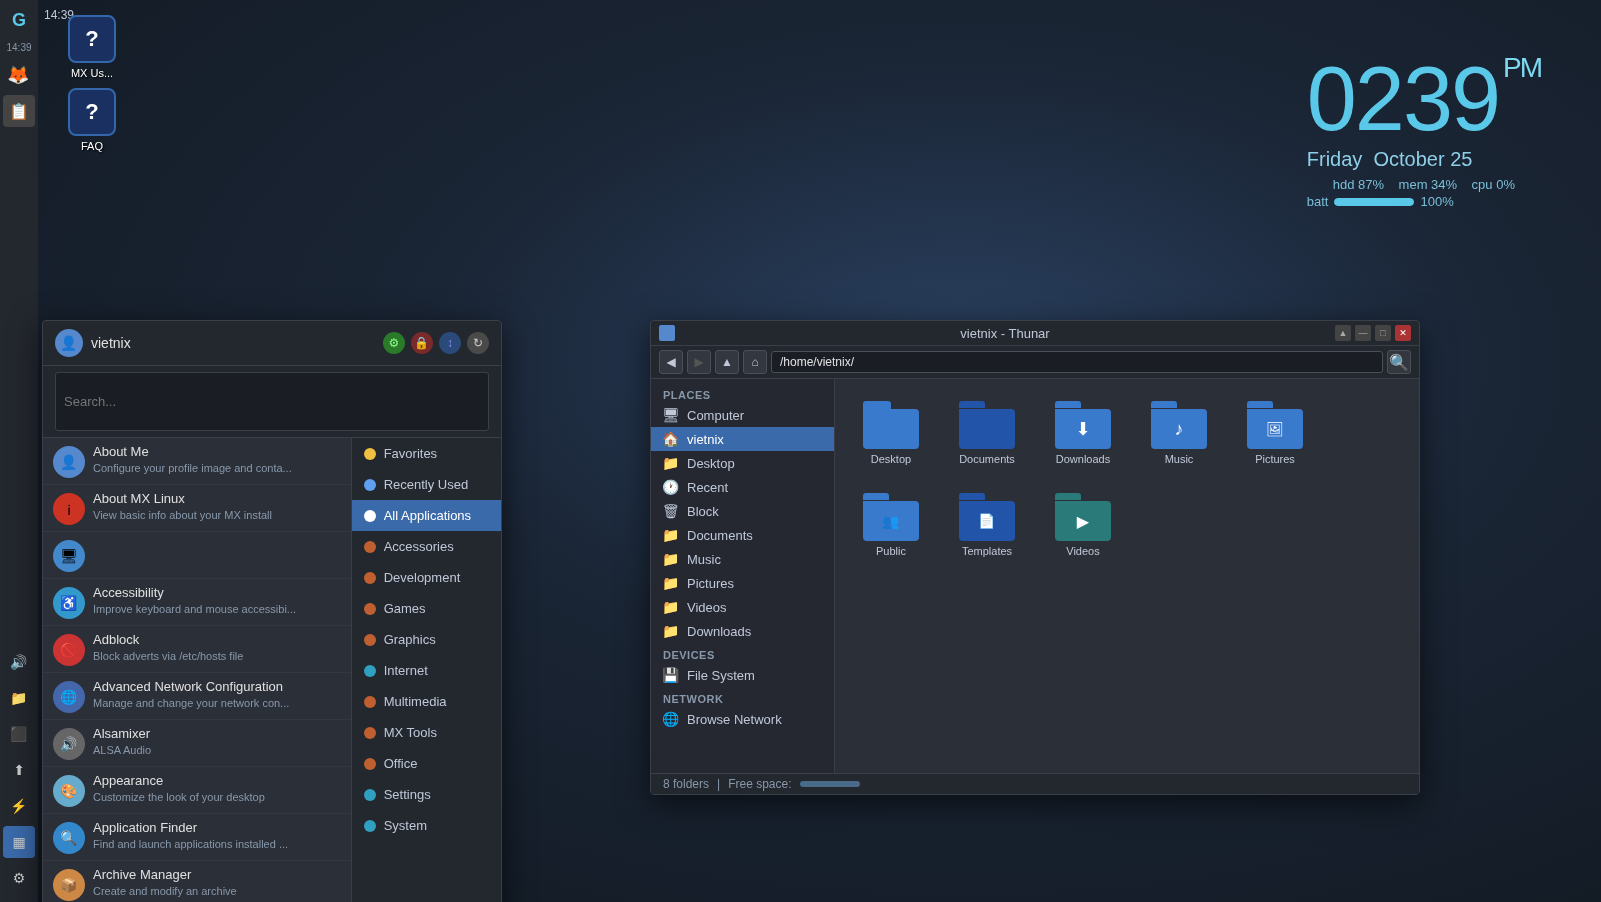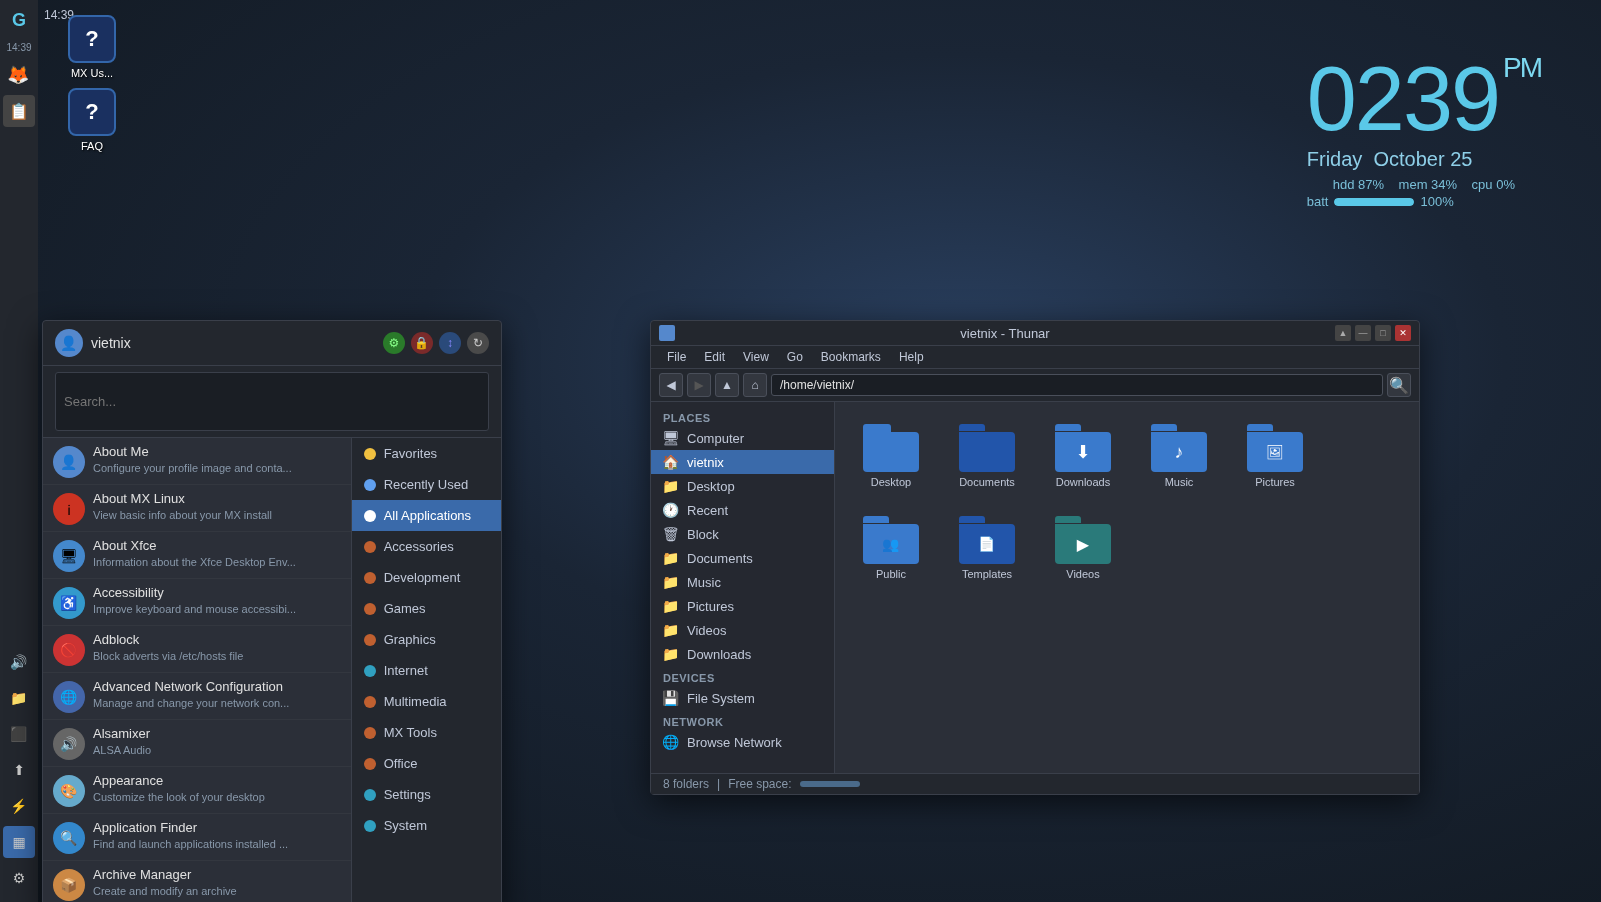--- a/index.html
+++ b/index.html
@@ -570,24 +570,20 @@
         </div>
         <div class="menu-app-item">
           <div class="app-icon-circle" style="background:#cc3322;">ℹ</div>
           <div>
             <div class="app-text-name">About MX Linux</div>
             <div class="app-text-desc">View basic info about your MX install</div>
           </div>
         </div>
         <div class="menu-app-item">
           <div class="app-icon-circle" style="background:#4488cc;">🖥</div>
-          <div>
-            <div class="app-text-name">About Xfce</div>
-            <div class="app-text-desc">Information about the Xfce Desktop Env...</div>
-          </div>
         </div>
         <div class="menu-app-item">
           <div class="app-icon-circle" style="background:#3399cc;">♿</div>
           <div>
             <div class="app-text-name">Accessibility</div>
             <div class="app-text-desc">Improve keyboard and mouse accessibi...</div>
           </div>
         </div>
         <div class="menu-app-item">
           <div class="app-icon-circle" style="background:#cc3333;">🚫</div>
@@ -696,28 +692,20 @@
       <div class="thunar-title-icon"></div>
       <span class="thunar-title-text">vietnix - Thunar</span>
       <div class="thunar-wm-btns">
         <div class="wm-btn">▲</div>
         <div class="wm-btn">—</div>
         <div class="wm-btn">□</div>
         <div class="wm-btn" style="background:#aa3333; color:#fff;">✕</div>
       </div>
     </div>
 
-    <div class="thunar-menubar">
-      <div class="thunar-menu-item">File</div>
-      <div class="thunar-menu-item">Edit</div>
-      <div class="thunar-menu-item">View</div>
-      <div class="thunar-menu-item">Go</div>
-      <div class="thunar-menu-item">Bookmarks</div>
-      <div class="thunar-menu-item">Help</div>
-    </div>
 
     <div class="thunar-toolbar">
       <div class="toolbar-btn">◀</div>
       <div class="toolbar-btn disabled">▶</div>
       <div class="toolbar-btn">▲</div>
       <div class="toolbar-btn">⌂</div>
       <div class="toolbar-path">/home/vietnix/</div>
       <div class="toolbar-search-btn">🔍</div>
     </div>
 

